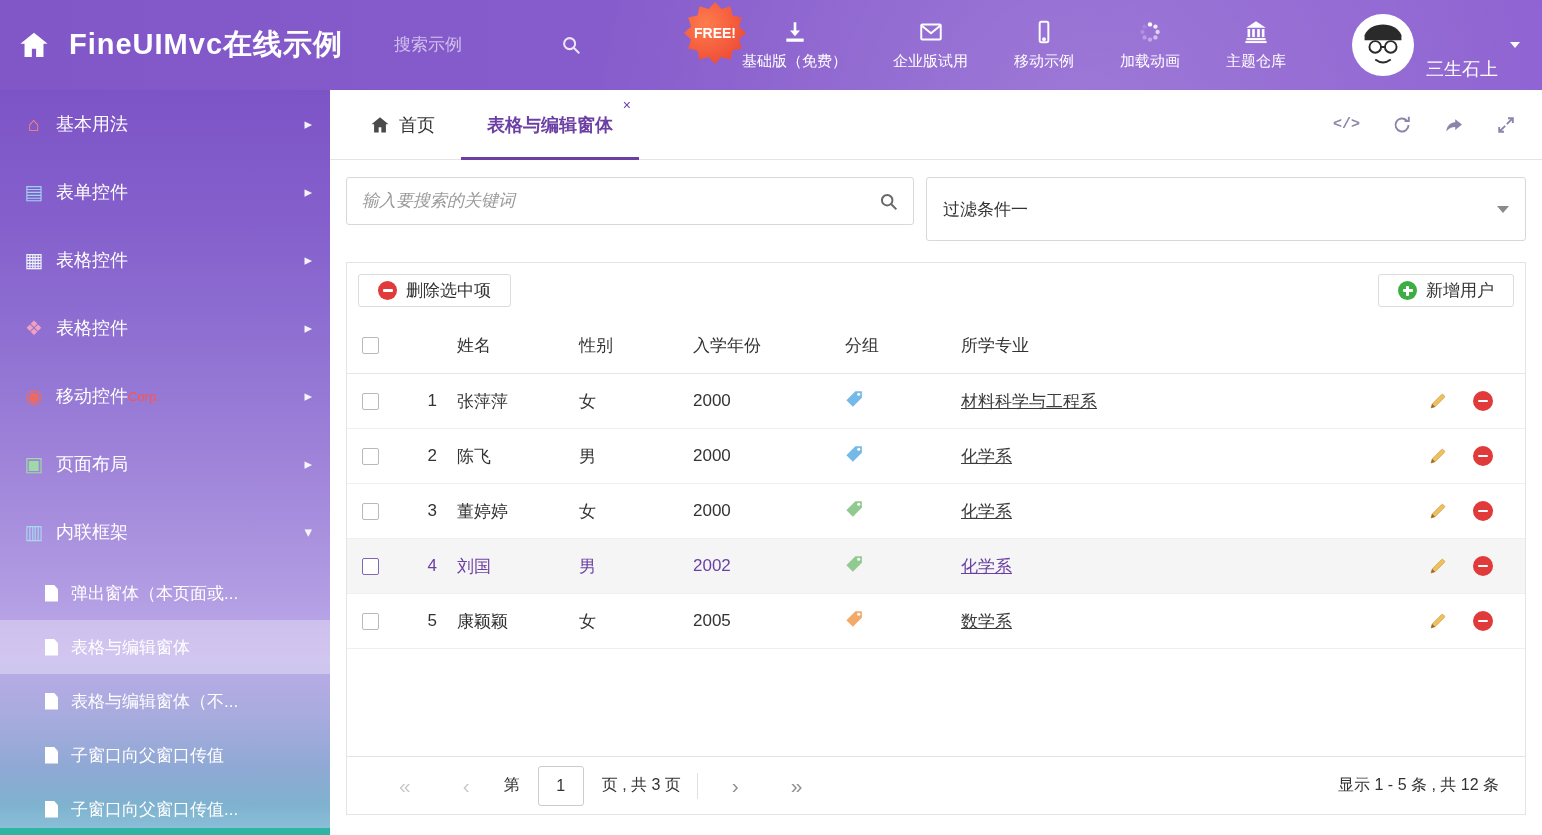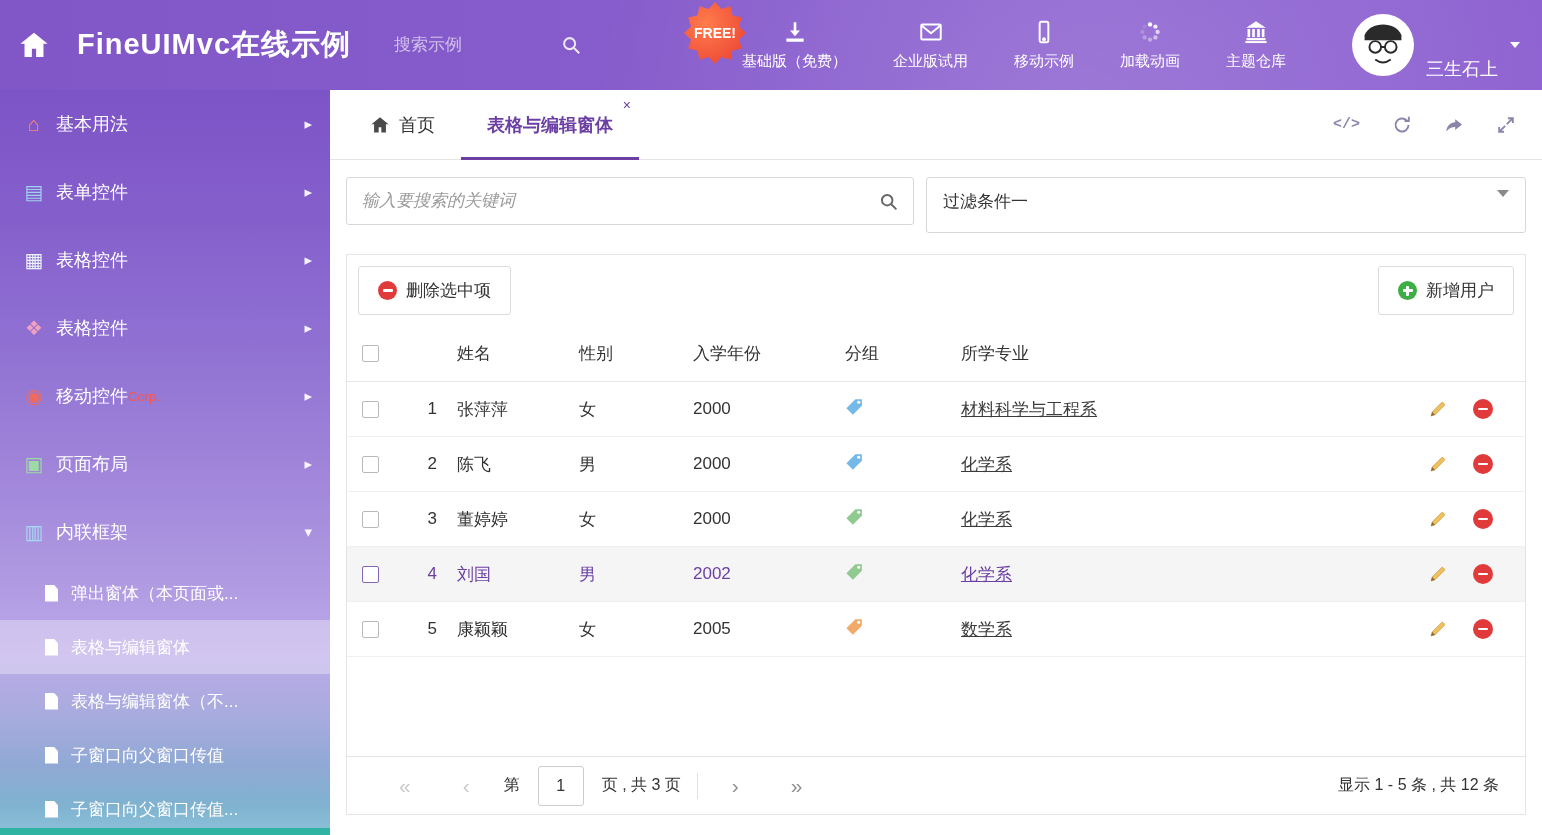--- a/index.html
+++ b/index.html
@@ -4,21 +4,21 @@
 <style>
   * { box-sizing: border-box; }
   body { margin:0; background:#fff; font-family:"Liberation Sans","DejaVu Sans",sans-serif; }
   .app { position:relative; width:1542px; height:835px; overflow:hidden; background:#fff; }
 
   
   .hdr { height:90px; display:flex; align-items:center; position:relative; color:#fff;
     background: radial-gradient(circle at 70% 140%, rgba(255,255,255,.16), rgba(255,255,255,0) 45%),
                 linear-gradient(90deg,#8157c8,#8f63d2); }
   .brand { display:flex; align-items:center; gap:15px; padding-left:18px; width:392px; flex:none; }
-  .brand h1 { margin:12px; font-size:29px; font-weight:bold; letter-spacing:1px; }
+  .brand h1 { margin:4px; font-size:29px; font-weight:bold; letter-spacing:1px; }
   .icon-svg { display:block; }
   .hsearch { width:218px; flex:none; display:flex; align-items:center; }
   .hsearch input { background:transparent; border:none; outline:none; color:#fff; font-size:17px; width:140px; }
   .hsearch input::placeholder { color:rgba(255,255,255,.62); }
   .hsearch .mag { width:22px; height:22px; color:rgba(255,255,255,.85); margin-left:28px; }
   .free { position:absolute; left:684px; top:2px; width:62px; height:62px; z-index:3;
     background: radial-gradient(circle at 35% 35%, #ff7c4d, #e93d2e);
     clip-path: polygon(100% 50%,88.6% 60.4%,93.3% 75%,78.3% 78.3%,75% 93.3%,60.4% 88.6%,50% 100%,39.6% 88.6%,25% 93.3%,21.7% 78.3%,6.7% 75%,11.4% 60.4%,0% 50%,11.4% 39.6%,6.7% 25%,21.7% 21.7%,25% 6.7%,39.6% 11.4%,50% 0%,60.4% 11.4%,75% 6.7%,78.3% 21.7%,93.3% 25%,88.6% 39.6%);
     display:flex; align-items:center; justify-content:center; font-size:14px; font-weight:bold; }
   .hnav { display:flex; align-items:flex-end; gap:46px; margin-left:132px;font-family:Liberation Serif, serif; }
@@ -55,26 +55,26 @@
   .tools { margin-left:auto; display:flex; align-items:center; gap:32px; color:#8c84ab; padding-right:12px; }
   .tools .t-ic { display:flex; cursor:pointer; }
   .tools svg { width:20px; height:20px; }
   .code-txt { font-family:"Liberation Mono","DejaVu Sans Mono",monospace; font-size:15px; font-weight:bold; }
 
   .filters { flex:none; display:flex; gap:12px; margin:17px 16px 0; }
   .f-search { flex:1; position:relative; height:48px; border:1px solid #d8d8d8; border-radius:3px; display:flex; align-items:center; background:#fff; }
   .f-search input { border:none; outline:none; flex:1; height:100%; font-size:17px; padding:0 46px 0 15px; color:#333; background:transparent;font-style:italic; }
   .f-search input::placeholder { color:#9a9a9a; }
   .f-search .mag { position:absolute; right:14px; width:21px; height:21px; color:#666; }
-  .f-select { flex:1; height:56px; border:1px solid #d8d8d8; border-radius:3px; display:flex; align-items:flex-start; padding:12px 16px; font-size:17px; color:#333; cursor:pointer; }
+  .f-select { flex:1; height:64px; border:1px solid #d8d8d8; border-radius:3px; display:flex; align-items:center; padding:4px 16px; font-size:17px; color:#333; cursor:pointer; }
   .f-select .sel-caret { margin-left:auto; width:0; height:0; border-left:6px solid transparent; border-right:6px solid transparent; border-top:7px solid #8a8a8a; }
 
   .panel { flex:1; margin:21px 16px 20px; border:1px solid #e4e4e4; display:flex; flex-direction:column; min-height:0; background:#fff; }
   .toolbar { flex:none; display:flex; justify-content:space-between; padding:11px; }
-  .btn { height:49px; display:flex; align-items:center; gap:9px; padding:0 19px; border:1px solid #dcdcdc; border-radius:3px; background:#fff; font-size:17px; color:#333; cursor:pointer; }
+  .btn { height:33px; display:flex; align-items:center; gap:9px; padding:0 19px; border:1px solid #dcdcdc; border-radius:3px; background:#fff; font-size:17px; color:#333; cursor:pointer; }
   .circ { width:19px; height:19px; border-radius:50%; position:relative; flex:none; }
   .circ.red { background:#e03a3a; }
   .circ.green { background:#3cae43; }
   .circ::after { content:""; position:absolute; left:50%; top:50%; width:10px; height:2.4px; margin:-1.2px 0 0 -5px; background:#fff; border-radius:1px; }
   .circ.plus::before { content:""; position:absolute; left:50%; top:50%; width:2.4px; height:10px; margin:-5px 0 0 -1.2px; background:#fff; border-radius:1px; }
 
   .thead, .trow { display:grid; grid-template-columns:62px 48px 122px 114px 152px 116px 1fr 112px; align-items:center; font-size:17px; color:#333; }
   .thead { height:56px; border-bottom:1px solid #e6e6e6; }
   .trow { height:55px; border-bottom:1px solid #efefef; cursor:pointer; }
   .trow.highlighted { background:#f5f5f5; color:#6b3fa3; }

